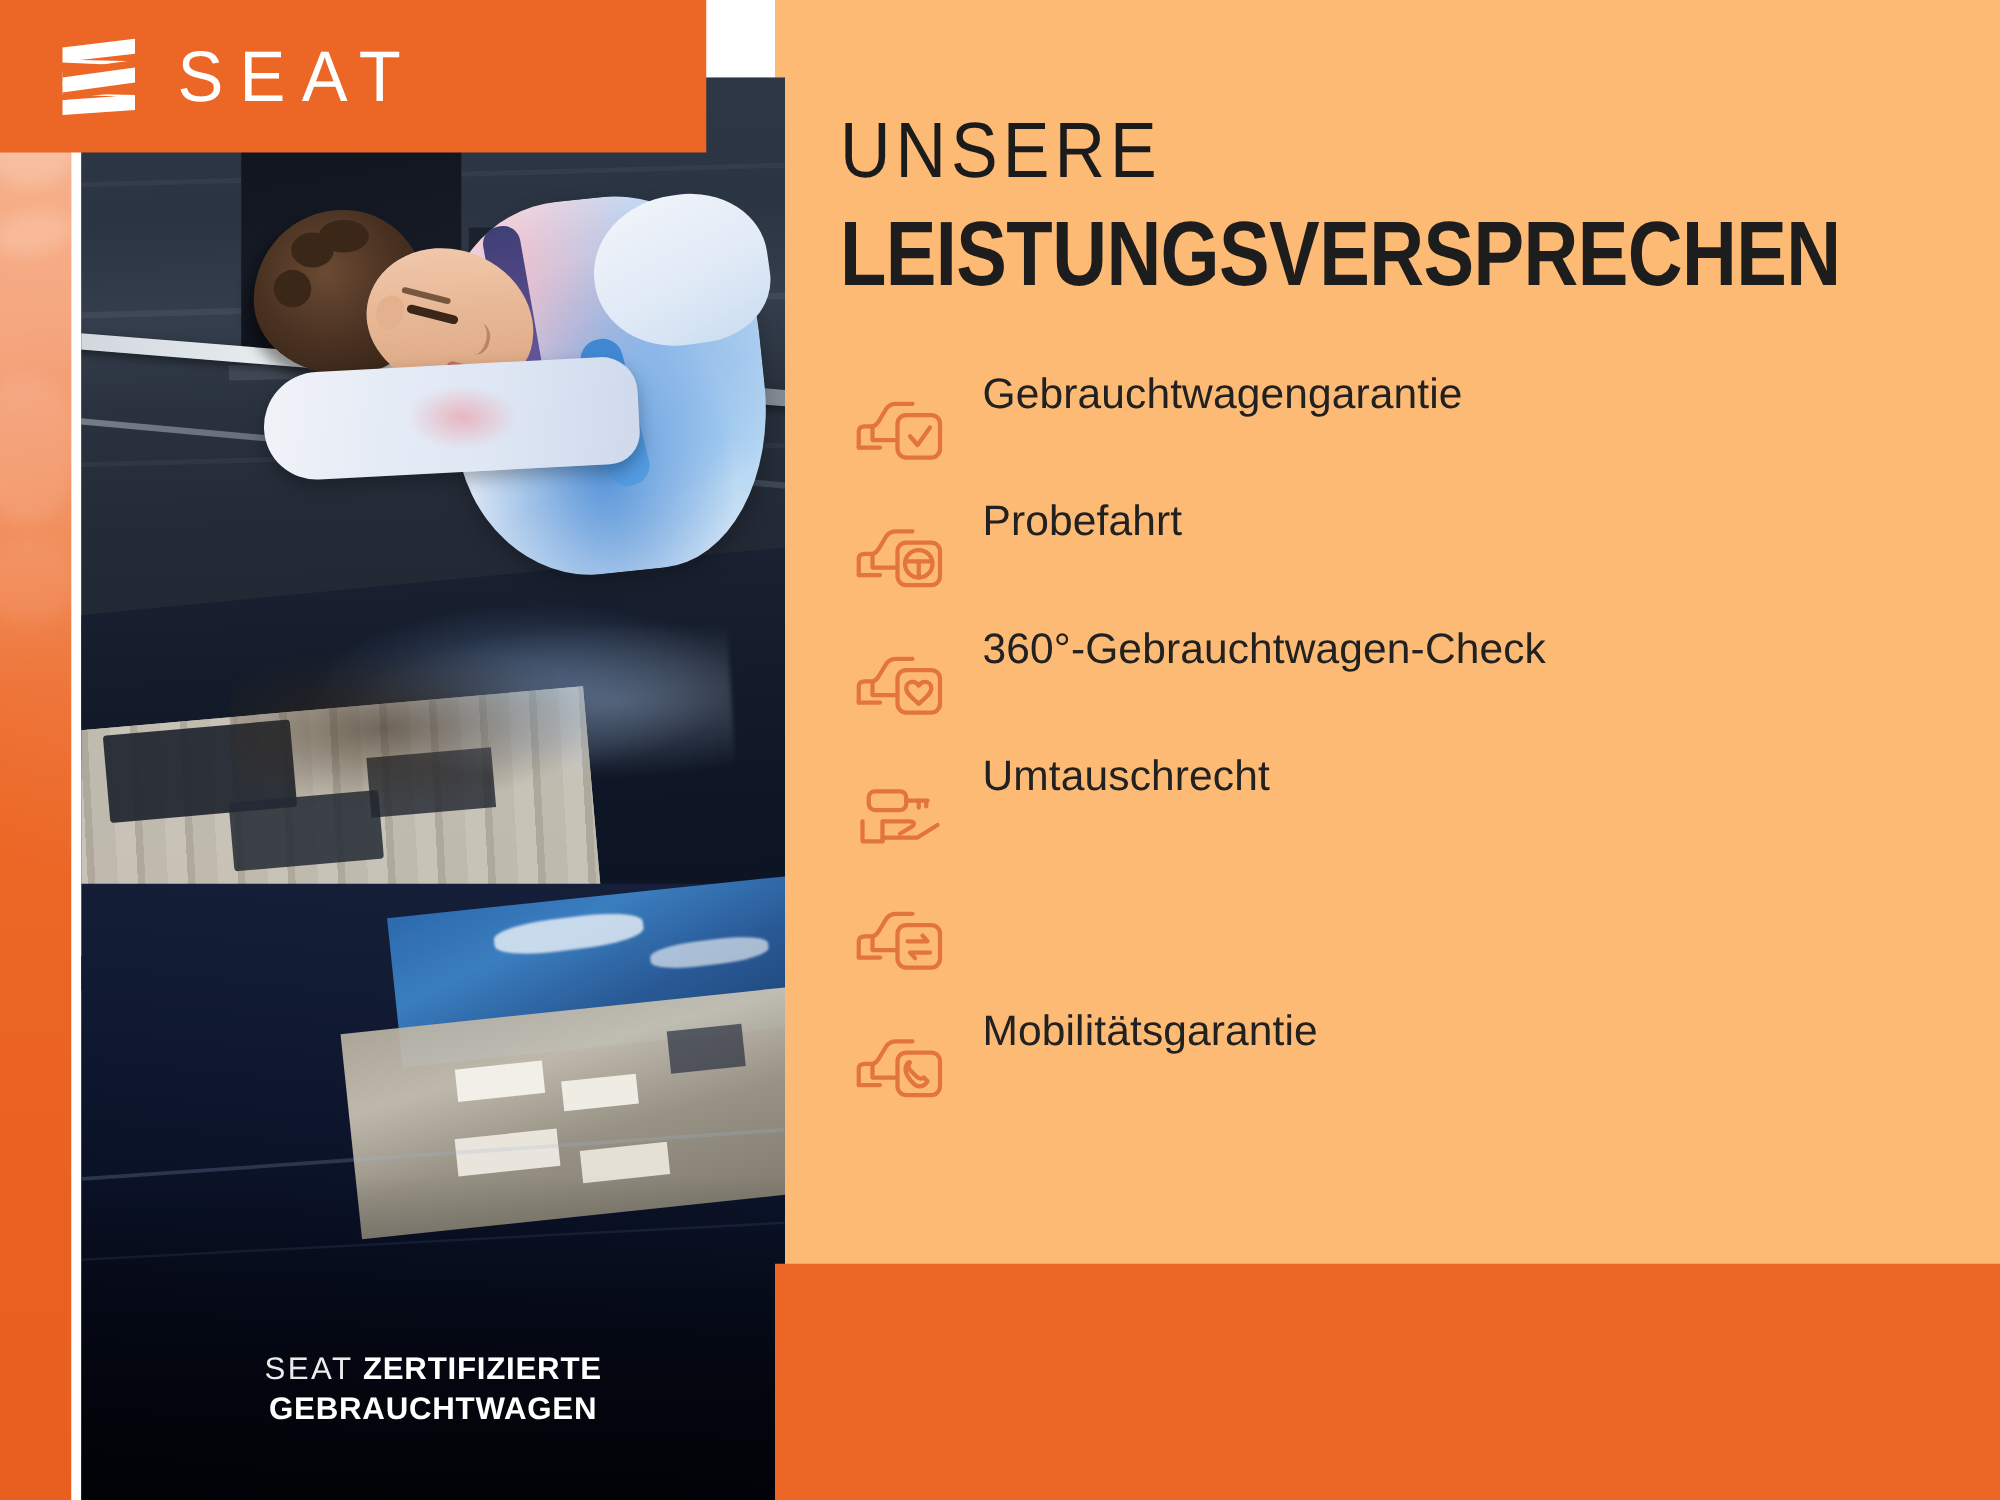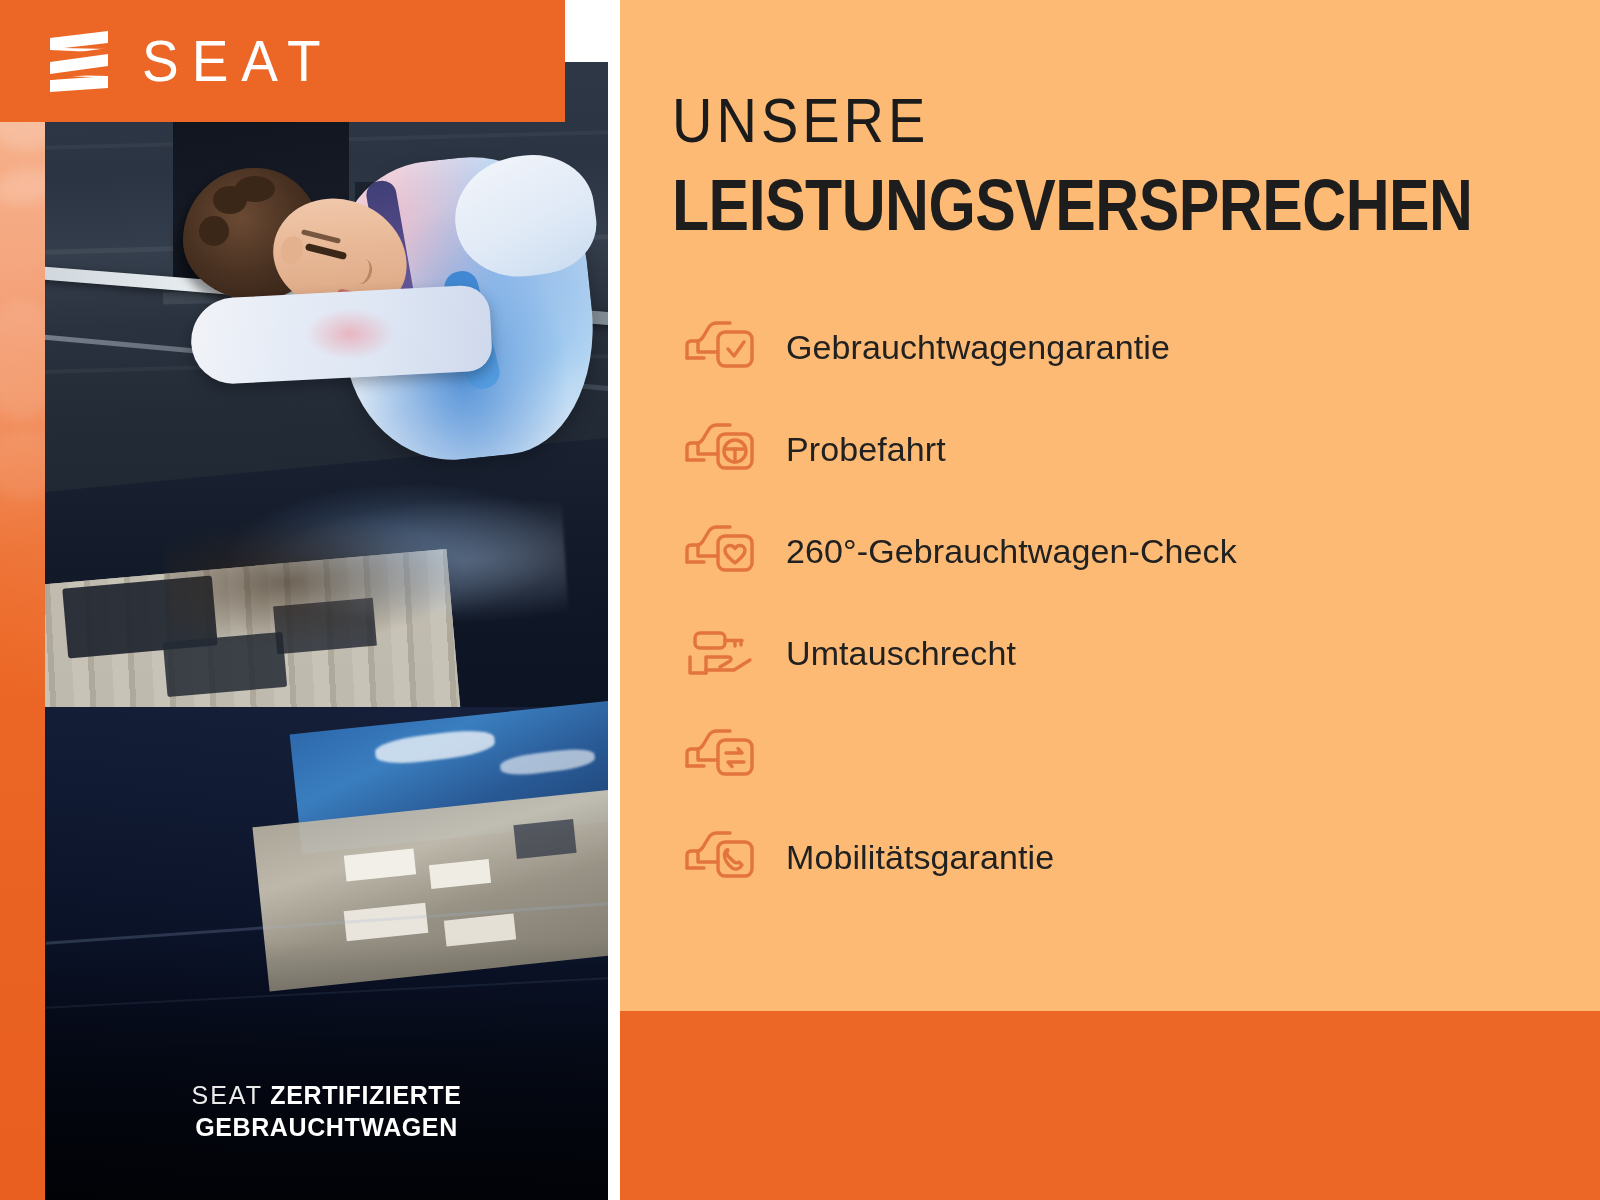--- a/index.html
+++ b/index.html
@@ -35,21 +35,21 @@
   .seat-mark{width:72px;height:66px;}
   .seat-word{
     color:#ffffff;font-size:55px;line-height:1;
     letter-spacing:13px;font-weight:400;
     font-family:"Liberation Sans","DejaVu Sans",sans-serif;
     transform:scaleY(1.04);
   }
 
   
   .photo{
-    position:absolute;left:45px;top:62px;width:563px;height:1138px;
+    position:absolute;left:65px;top:62px;width:563px;height:1138px;
     overflow:hidden;background:#a21caf;z-index:3;
   }
   .ph-layer{position:absolute;}
 
   
   .bg-building{
     left:0;top:0;width:563px;height:560px;
     background:
       linear-gradient(178deg,#2f3847 0%,#2b3442 20%,#353e4c 34%,#2a323f 46%,#232b37 62%,#1d2430 100%);
   }
@@ -232,21 +232,21 @@
     font-size:56px;font-weight:400;color:#1b1b1b;letter-spacing:4px;
     line-height:1.02;transform:scaleY(1.12);transform-origin:left top;
   }
   .hl-bold{
     font-size:62px;font-weight:700;color:#1d1d1d;letter-spacing:-.5px;
     line-height:1.02;margin-top:22px;transform:scaleY(1.18) scaleX(.98);
     transform-origin:left top;white-space:nowrap;
   }
 
   .list{position:absolute;left:62px;top:296px;width:900px;}
-  .row{display:flex;align-items:center;height:102px;}
+  .row{display:flex;height:102px;}
   .row .ico{width:78px;flex:0 0 78px;display:flex;align-items:center;justify-content:flex-start;}
   .row .lbl{
     font-size:34px;color:#212121;font-weight:500;letter-spacing:.1px;
     margin-left:26px;white-space:nowrap;
   }
 
   
   .band{
     position:absolute;left:620px;top:1011px;width:980px;height:189px;
     background:#ec6726;z-index:4;
@@ -369,21 +369,21 @@
       <div class="row">
         <span class="ico">
           <svg width="76" height="66" viewBox="0 0 76 66" fill="none" stroke="#e2743c" stroke-width="3.4" stroke-linecap="round" stroke-linejoin="round">
             <path d="M5 44 L5 31 C5 28 7 27 10 27 L16 27 C18 27 19 26 21 23 L27 13 C29 10 31 9 35 9 L48 9"></path>
             <path d="M5 44 L22 44"></path>
             <path d="M16 27 L16 38 L34 38"></path>
             <rect x="36" y="18" width="34" height="34" rx="7"></rect>
             <path d="M53 45 C47 40 43 36.5 43 32.5 C43 29.5 45.3 27.5 48 27.5 C50 27.5 52 28.7 53 30.5 C54 28.7 56 27.5 58 27.5 C60.7 27.5 63 29.5 63 32.5 C63 36.5 59 40 53 45 Z"></path>
           </svg>
         </span>
-        <span class="lbl">260°-Gebrauchtwagen-Check</span>
+        <span class="lbl">360°-Gebrauchtwagen-Check</span>
       </div>
 
       <div class="row">
         <span class="ico">
           <svg width="76" height="66" viewBox="0 0 76 66" fill="none" stroke="#e2743c" stroke-width="3.4" stroke-linecap="round" stroke-linejoin="round">
             <rect x="13" y="13" width="30" height="15" rx="5"></rect>
             <path d="M43 20.5 L60 20.5"></path>
             <path d="M53 20.5 L53 26"></path>
             <path d="M59 20.5 L59 25"></path>
             <path d="M8 37 L8 53 L24 53"></path>

